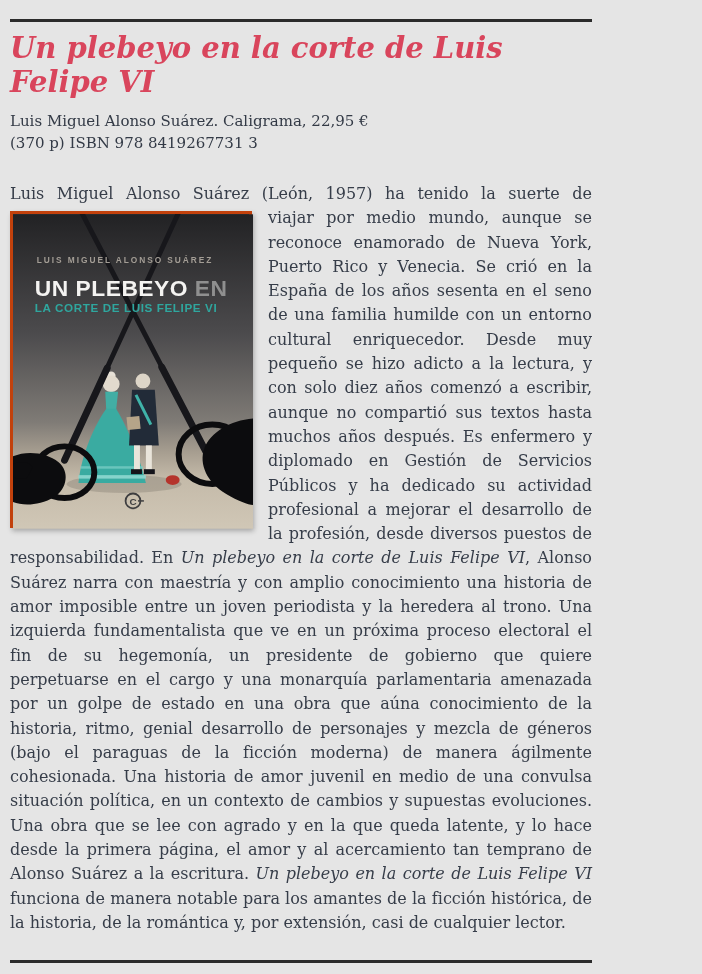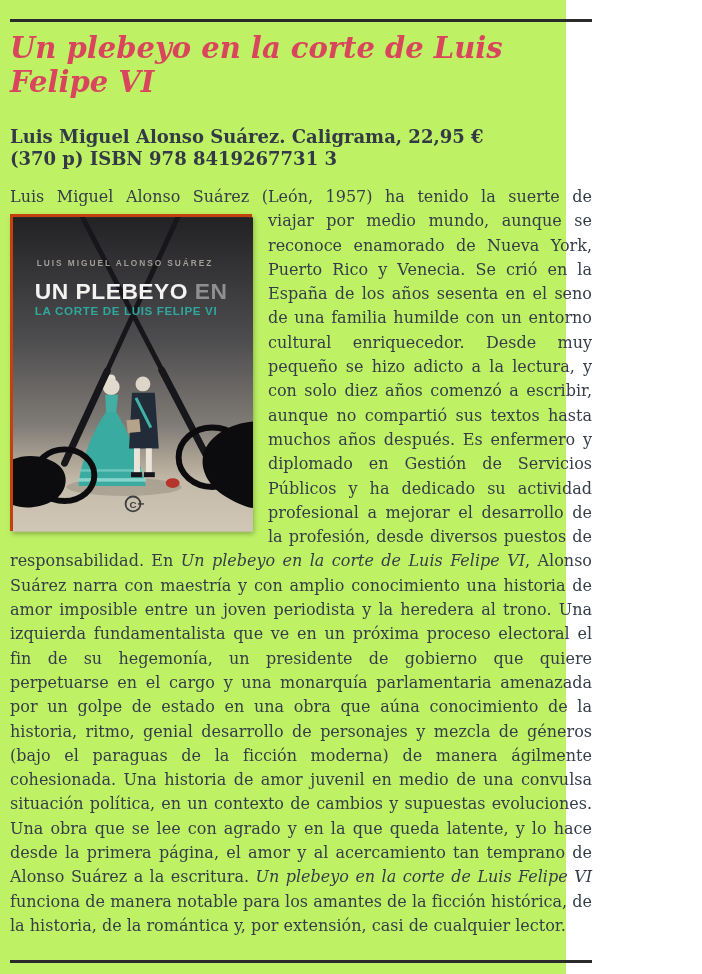--- a/index.html
+++ b/index.html
@@ -3,46 +3,46 @@
 <meta charset="utf-8">
 <style>
   * { margin: 0; padding: 0; box-sizing: border-box; }
   html, body { background: #ffffff; }
   body {
     width: 702px; height: 974px;
     font-family: "DejaVu Serif", serif;
     position: relative;
     overflow: hidden;
   }
-  .page { position: relative; width: 566px; height: 974px; background: #bef264; }
+  .page { position: relative; width: 702px; height: 974px; background: #e5e5e5; }
   .content { position: absolute; left: 10px; top: 0; width: 582px; }
 
   .rule { height: 3px; background: #2b2b2b; }
   .rule-top { margin-top: 19px; }
   .rule-bottom { position: absolute; left: 10px; top: 960px; width: 582px; }
 
   .review-title {
     margin-top: 9px;
     font-style: italic;
     font-weight: 600;
     font-size: 29px;
     line-height: 34px;
     color: #d9455c;
     letter-spacing: 0px;
   }
   .meta {
-    margin-top: 27px;
-    font-weight: bold;
-    font-size: 18px;
+    margin-top: 11px;
+    font-weight: normal;
+    font-size: 15px;
     line-height: 22px;
     color: #333a46;
   }
 
   .bodytext {
-    margin-top: 15px;
+    margin-top: 28px;
     font-size: 16px;
     line-height: 24.3px;
     color: #363d49;
     text-align: justify;
     hyphens: auto;
     -webkit-hyphens: auto;
   }
   .lead-line {
     text-align: justify;
     text-align-last: justify;

